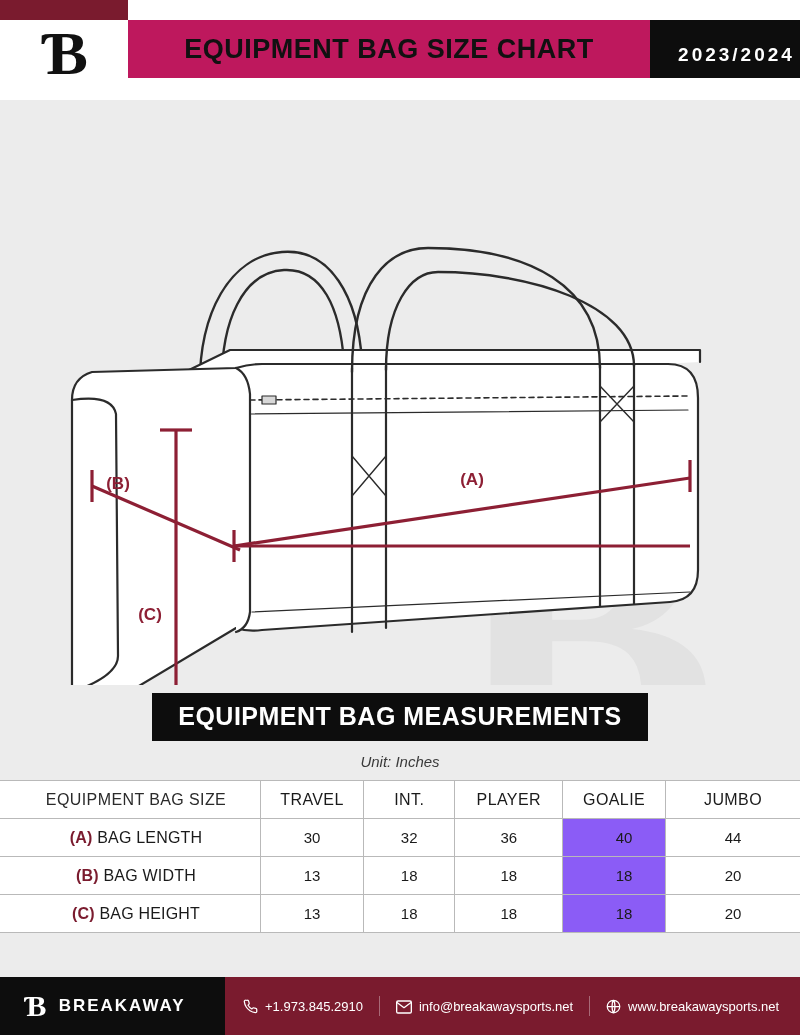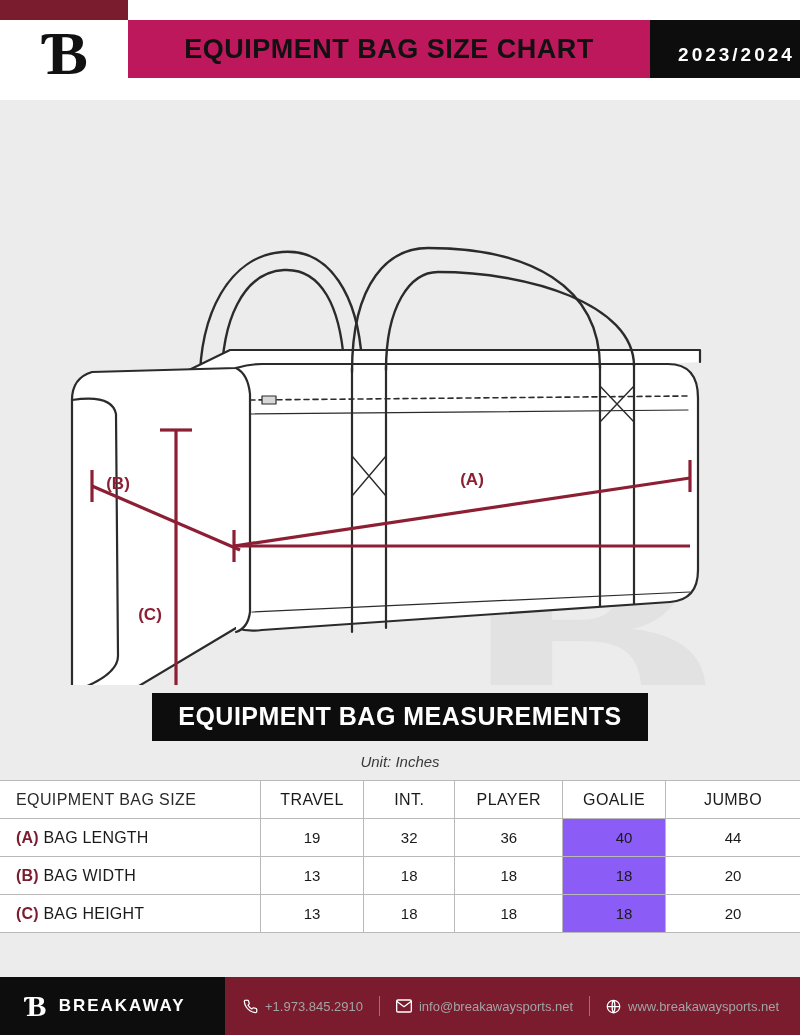--- a/index.html
+++ b/index.html
@@ -124,21 +124,21 @@
   table td, table th {
     border: 1px solid #b9b9b9;
     font-weight: normal;
     text-align: center;
     font-size: 15px;
     color: #1a1a1a;
     height: 38px;
     padding: 0 4px;
   }
   table tr td:first-child, table tr th:first-child {
-    text-align: left;
+    text-align: center;
     padding-left: 16px;
     border-left: none;
   }
   table tr td:last-child, table tr th:last-child { border-right: none; }
   thead th {
     font-size: 16px;
     letter-spacing: 0.4px;
   }
   thead th:first-child {
     font-size: 16px;
@@ -188,22 +188,22 @@
     letter-spacing: 2px;
   }
   .footer-right {
     flex: 1;
     background: #7a1b2e;
     display: flex; align-items: center;
     gap: 16px;
     padding-left: 18px;
   }
   .contact {
-    display: flex; align-items: center; gap: 7px;
-    color: #a3a3a3;
+    display: flex; align-items: flex-end; gap: 7px;
+    color: #ffffff;
     font-size: 13px;
   }
   .contact svg { display: block; }
   .divider-dot { width: 1px; height: 20px; background: rgba(255,255,255,0.35); }
 </style>
 </head>
 <body>
 
 <div class="page">
 
@@ -298,21 +298,21 @@
           <th class="col-goalie-w">GOALIE</th>
           <th class="col-jumbo">JUMBO</th>
         </tr>
       </thead>
       <tbody>
         <tr>
           <td>
             <span class="tag">(A)</span>
             <span>BAG LENGTH</span>
           </td>
-          <td>19</td>
+          <td>30</td>
           <td>32</td>
           <td>36</td>
           <td class="col-goalie">40</td>
           <td>44</td>
         </tr>
         <tr>
           <td>
             <span class="tag">(B)</span>
             <span>BAG WIDTH</span>
           </td>

